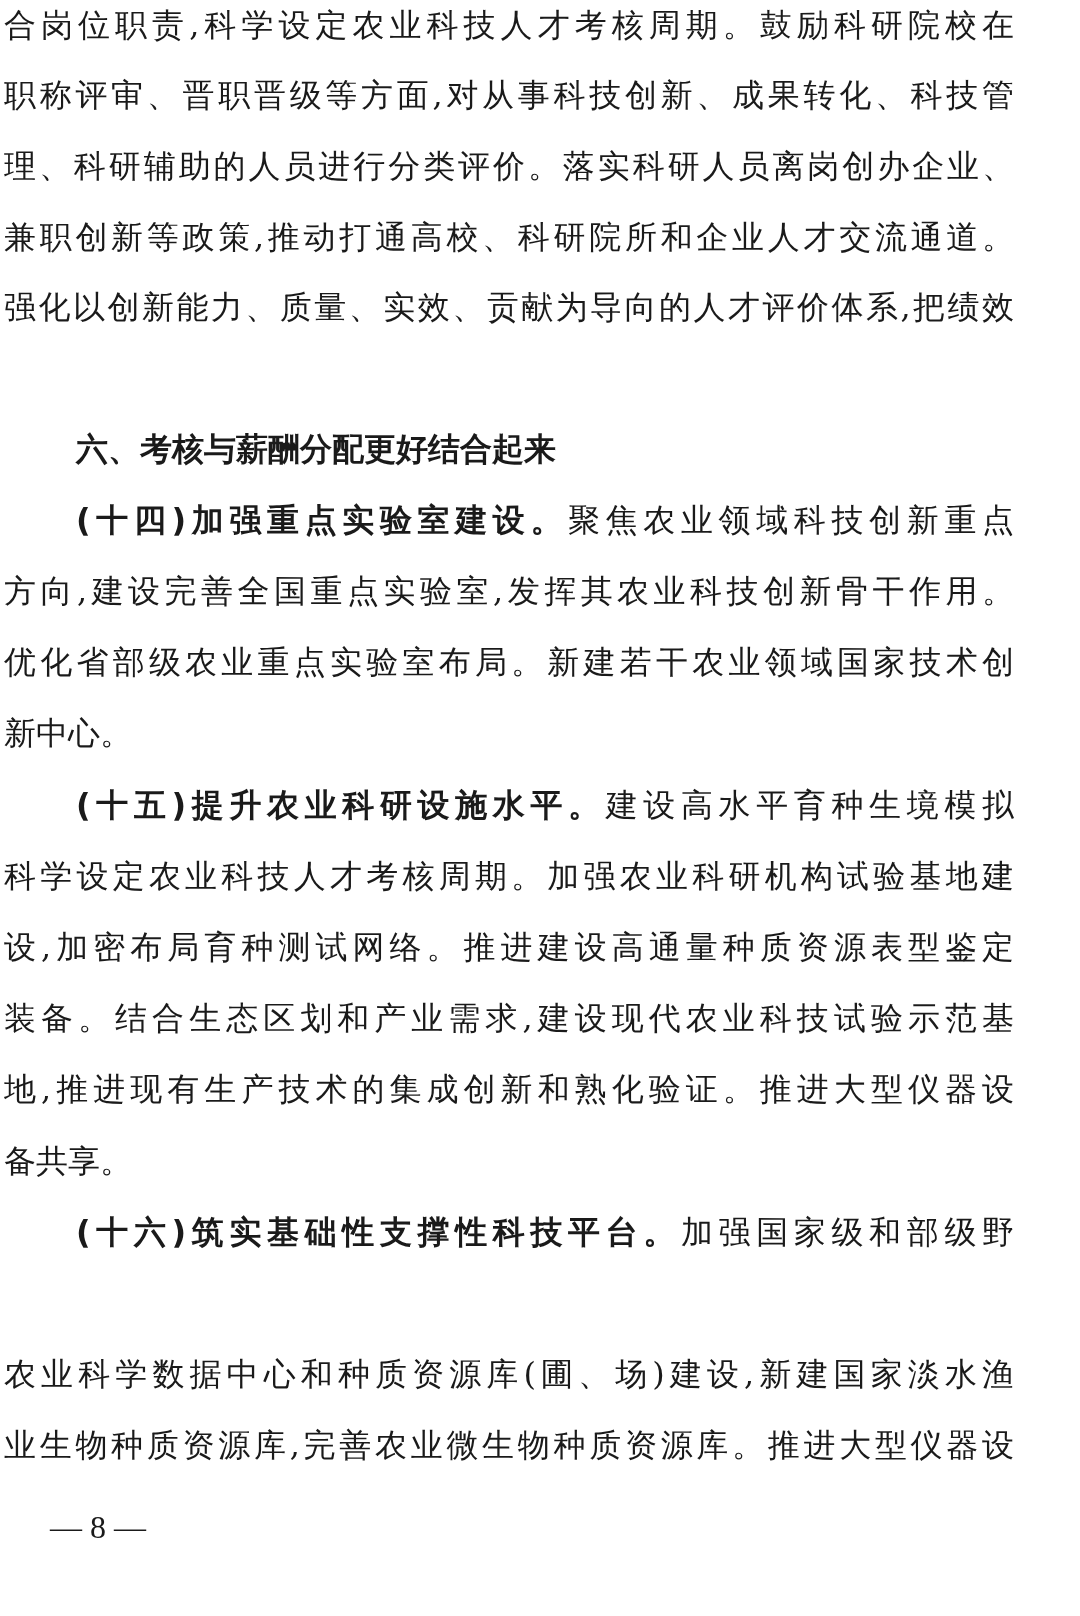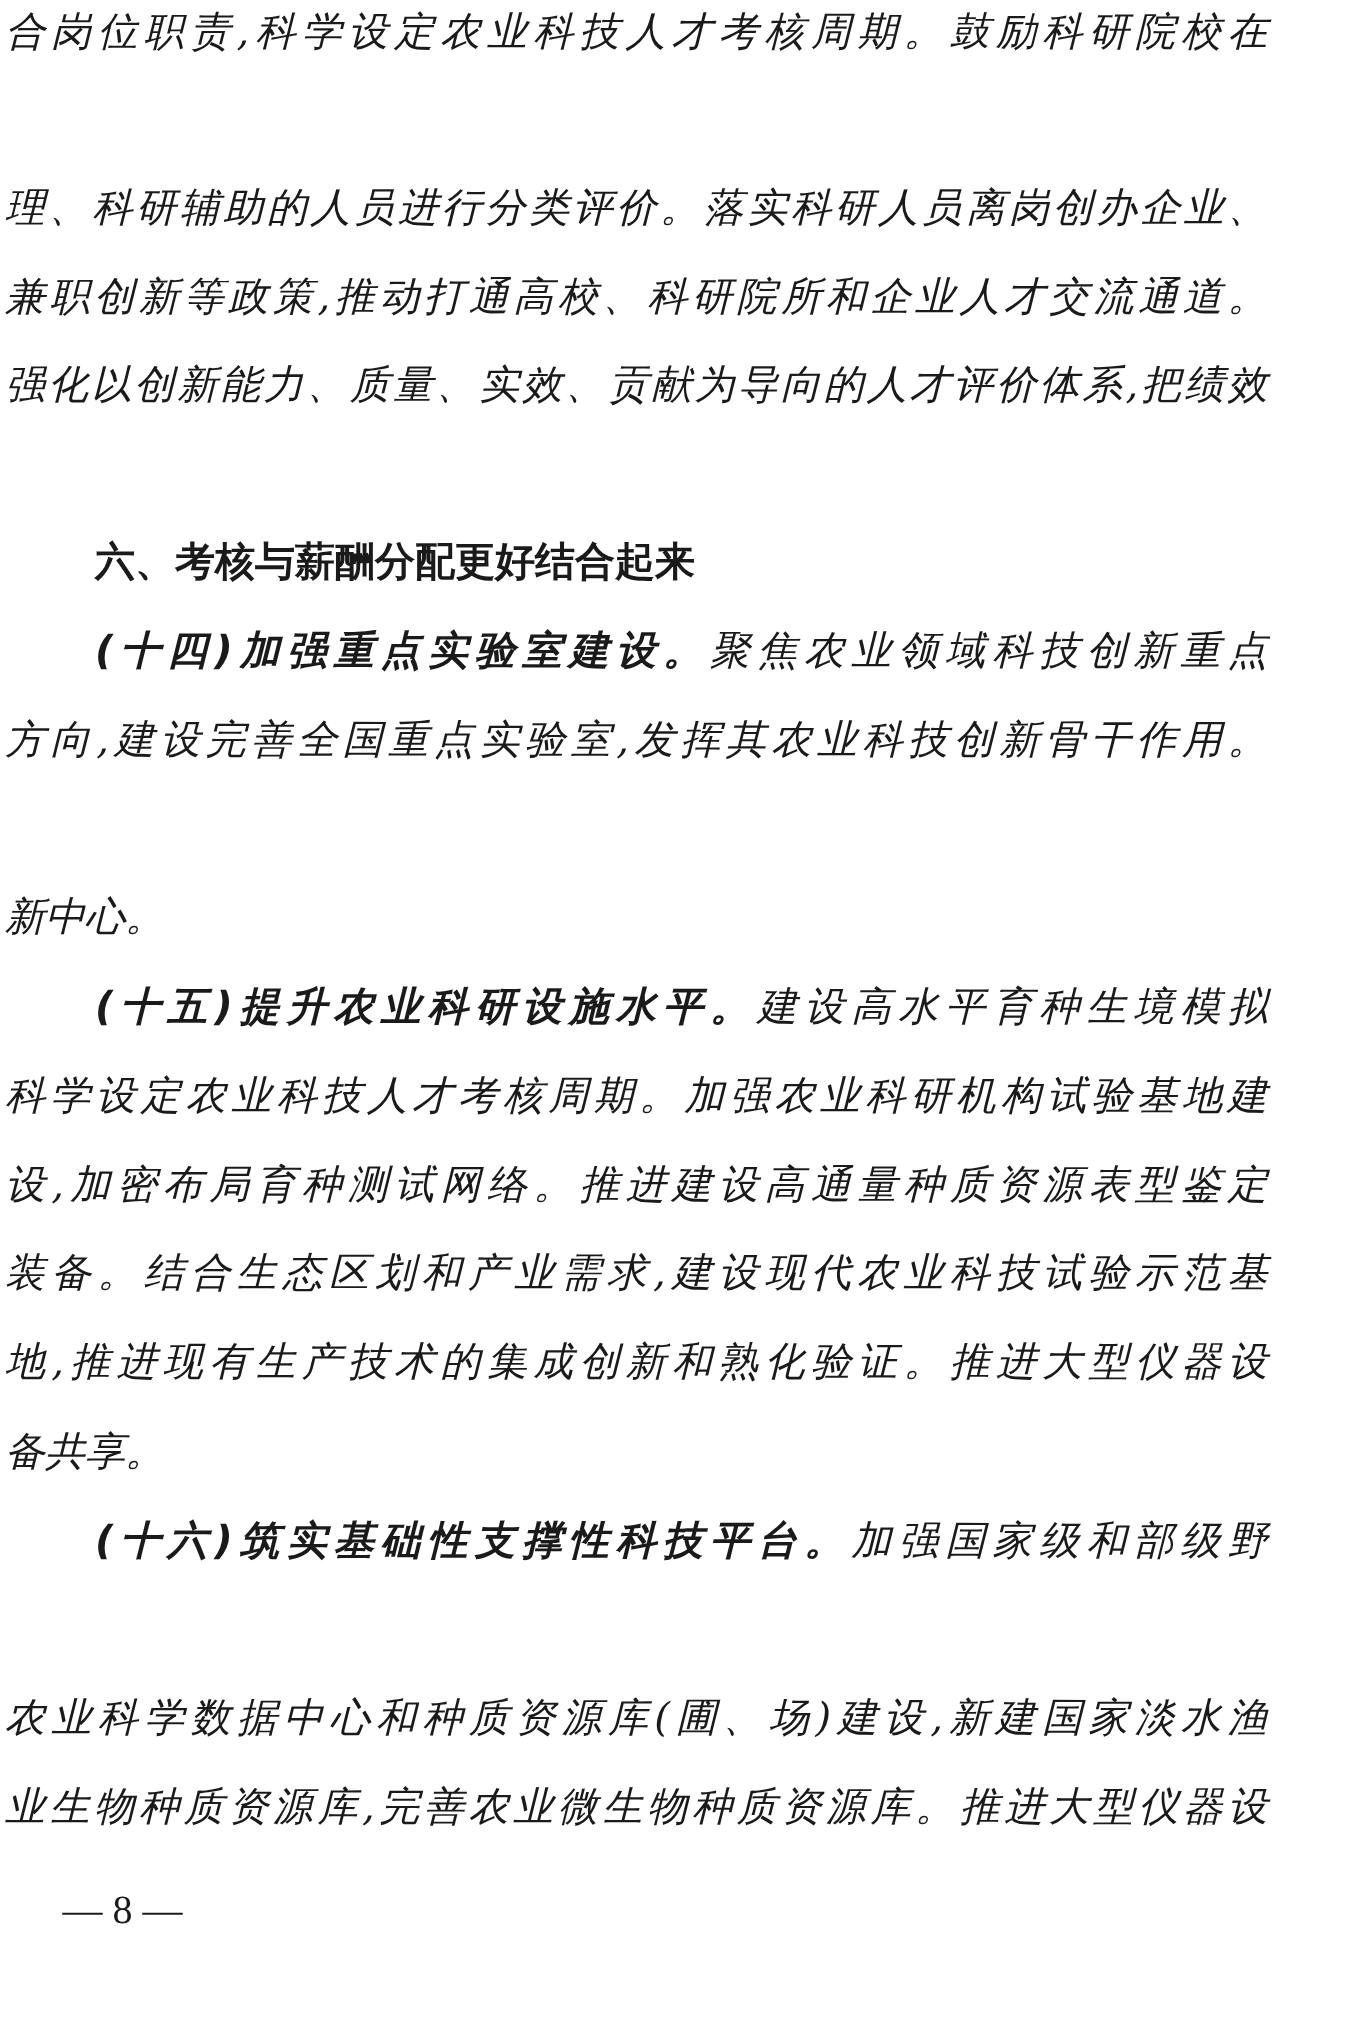--- a/index.html
+++ b/index.html
@@ -1,44 +1,46 @@
 <!DOCTYPE html>
 <html><head>
 <meta charset="utf-8">
 <style>
   html, body { margin: 0; padding: 0; background: #ffffff; }
   body { width: 1080px; height: 1616px; overflow: hidden; position: relative;
          font-family: "DejaVu Serif", "Liberation Serif", serif; color: #1a1a1a; }
   .page { position: absolute; left: 0; top: 0; width: 1080px; height: 1616px; }
   .line { position: absolute; left: 4px; width: 1010px; height: 50px; font-size: 32px;
           line-height: 50px; white-space: nowrap; text-align: justify; text-align-last: justify;
-          letter-spacing: 0px; font-style: italic; }
+          letter-spacing: 0px; }
   .line.last { text-align-last: left; }
   .line.indent { left: 76px; width: 938px; }
   .heading { position: absolute; left: 76px; height: 50px; font-size: 32px; line-height: 50px;
              font-family: "DejaVu Sans", "Liberation Sans", sans-serif; font-weight: bold;
              white-space: nowrap; }
   .bold { font-weight: bold; font-family: "DejaVu Sans", "Liberation Sans", sans-serif; }
   .footer { position: absolute; left: 50px; top: 1505px; font-size: 32px; line-height: 44px;
             font-family: "Liberation Serif", serif; white-space: nowrap; }
 </style>
 </head>
 <body>
 
 <div class="page">
 
   <div class="line" style="top:0px">合岗位职责,科学设定农业科技人才考核周期。鼓励科研院校在</div>
+  <div class="line" style="top:70px">职称评审、晋职晋级等方面,对从事科技创新、成果转化、科技管</div>
   <div class="line" style="top:141px">理、科研辅助的人员进行分类评价。落实科研人员离岗创办企业、</div>
   <div class="line" style="top:212px">兼职创新等政策,推动打通高校、科研院所和企业人才交流通道。</div>
   <div class="line" style="top:282px">强化以创新能力、质量、实效、贡献为导向的人才评价体系,把绩效</div>
 
   <div class="heading" style="top:424px">六、考核与薪酬分配更好结合起来</div>
 
   <div class="line indent" style="top:495px"><span class="bold">(十四)加强重点实验室建设。</span><span>聚焦农业领域科技创新重点</span></div>
   <div class="line" style="top:566px">方向,建设完善全国重点实验室,发挥其农业科技创新骨干作用。</div>
+  <div class="line" style="top:637px">优化省部级农业重点实验室布局。新建若干农业领域国家技术创</div>
   <div class="line last" style="top:708px">新中心。</div>
 
   <div class="line indent" style="top:780px"><span class="bold">(十五)提升农业科研设施水平。</span><span>建设高水平育种生境模拟</span></div>
   <div class="line" style="top:851px">科学设定农业科技人才考核周期。加强农业科研机构试验基地建</div>
   <div class="line" style="top:922px">设,加密布局育种测试网络。推进建设高通量种质资源表型鉴定</div>
   <div class="line" style="top:1064px">地,推进现有生产技术的集成创新和熟化验证。推进大型仪器设</div>
   <div class="line" style="top:993px">装备。结合生态区划和产业需求,建设现代农业科技试验示范基</div>
   <div class="line last" style="top:1136px">备共享。</div>
 
   <div class="line indent" style="top:1207px"><span class="bold">(十六)筑实基础性支撑性科技平台。</span><span>加强国家级和部级野</span></div>

